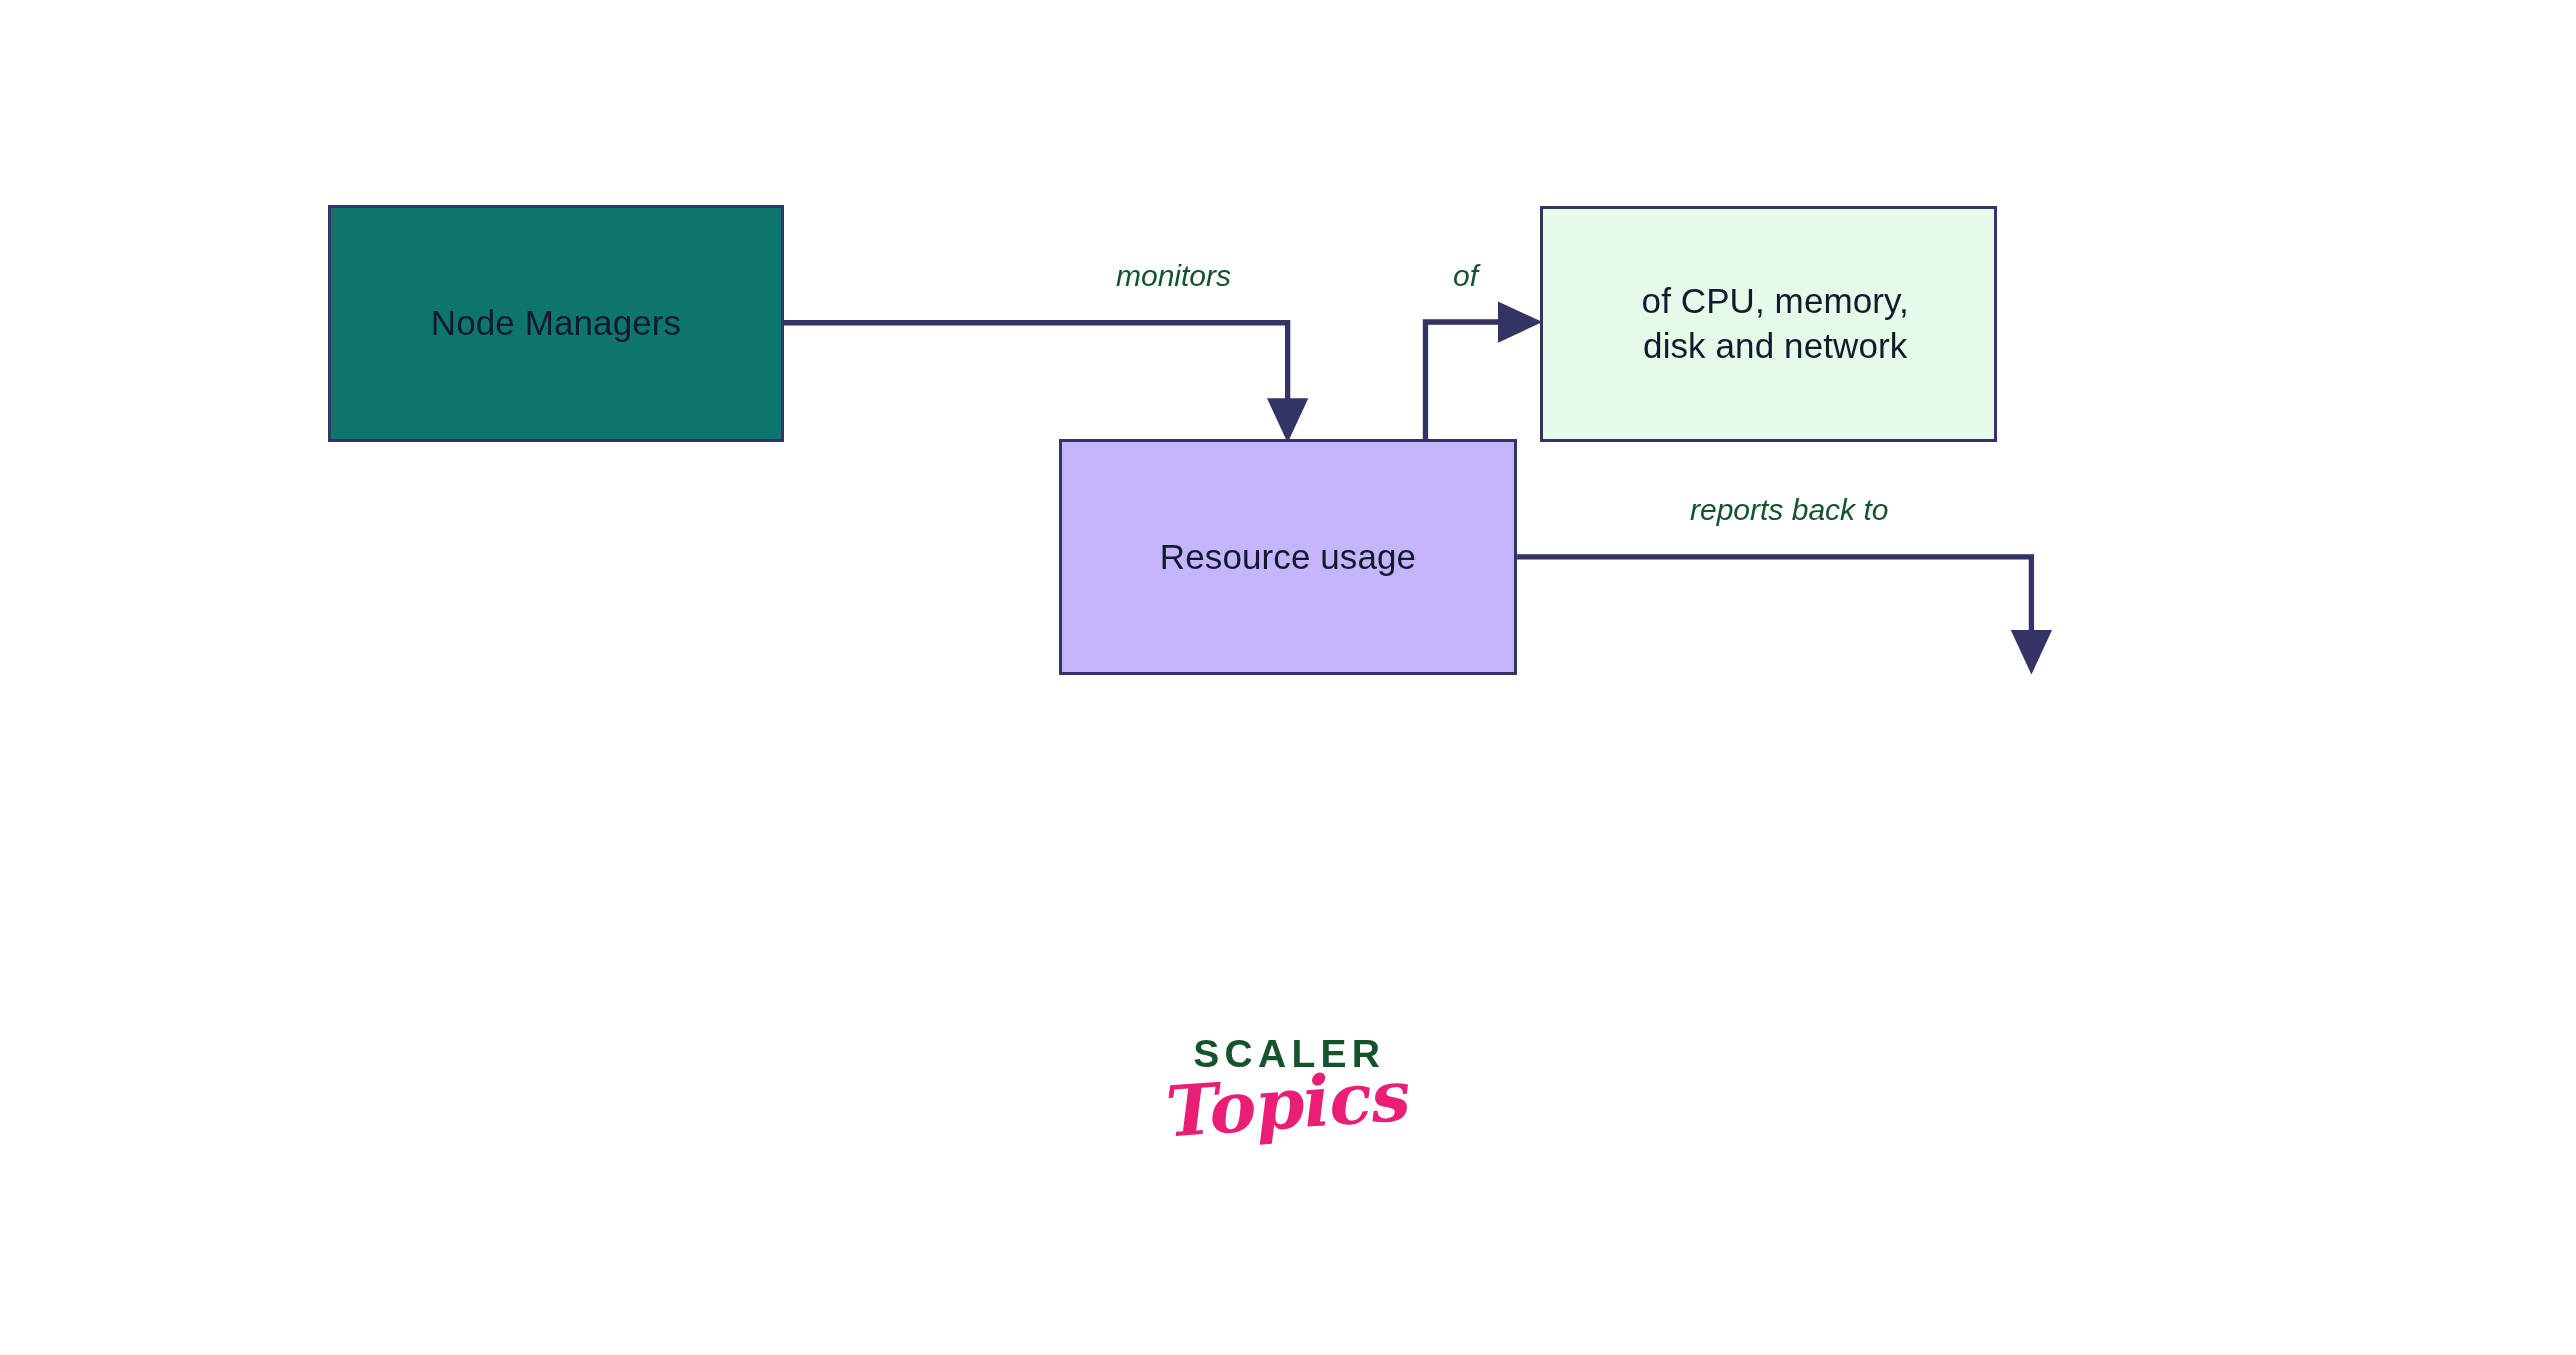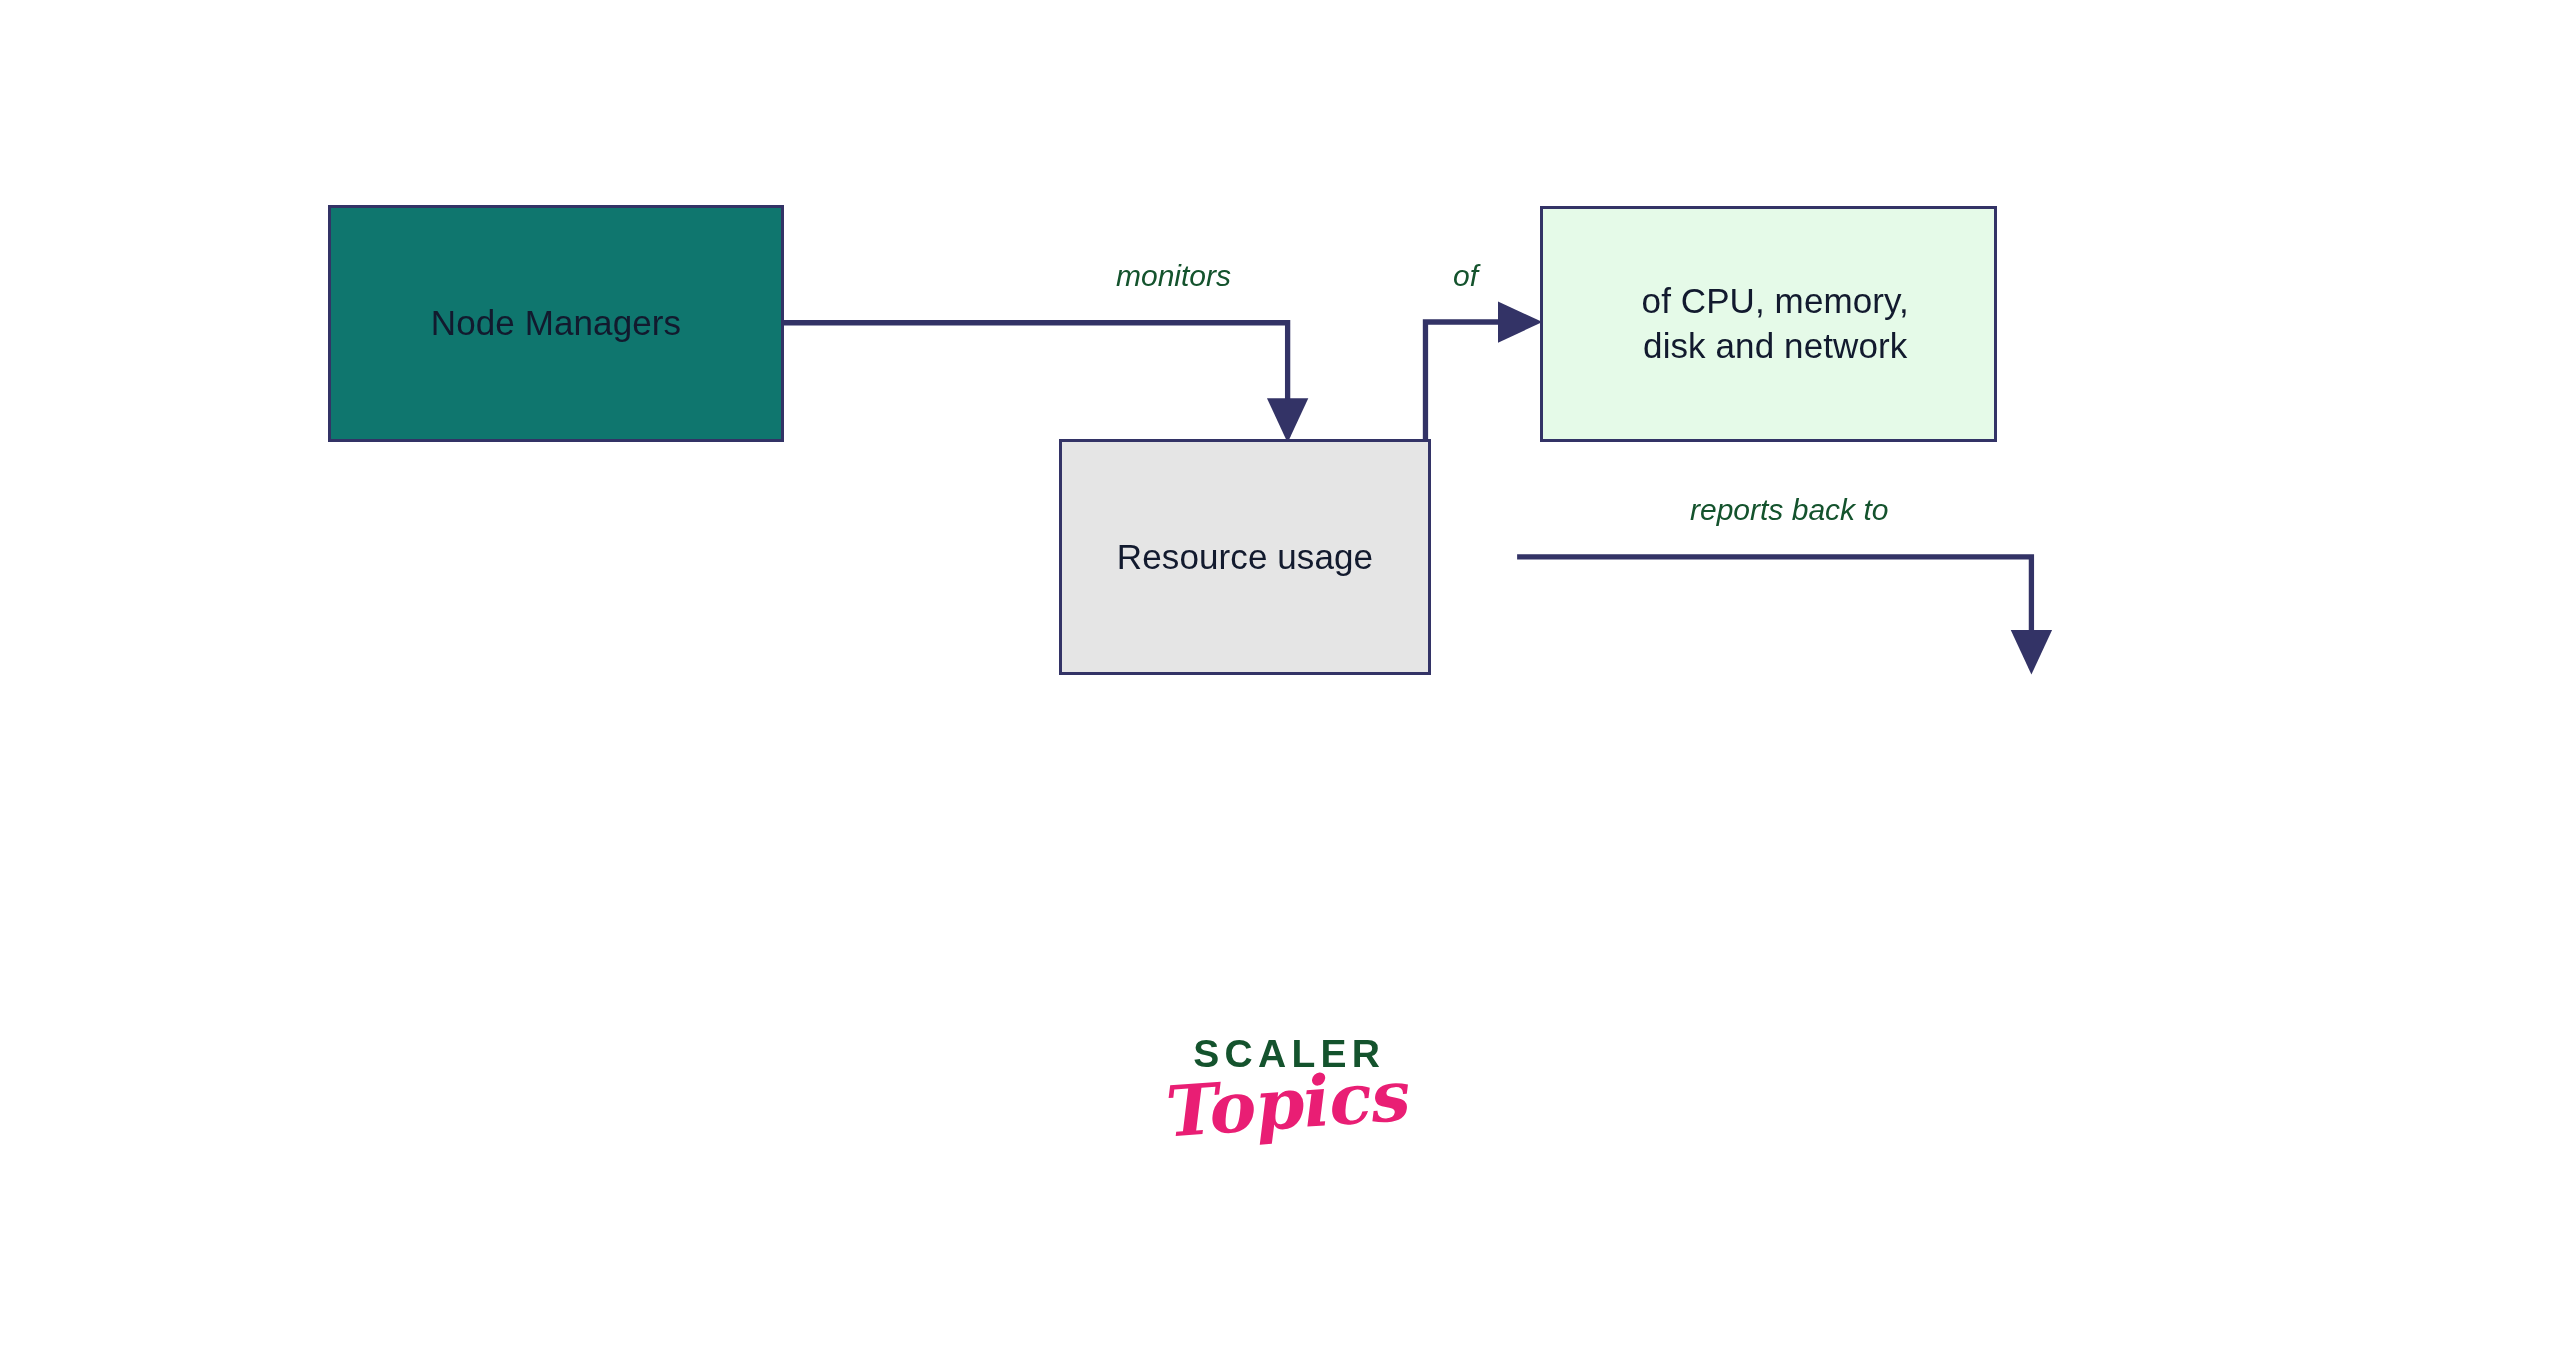--- a/index.html
+++ b/index.html
@@ -47,22 +47,22 @@
     background: #0f766e;
   }
   #node-resource-detail {
     left: 1540px; top: 206px;
     width: 457px; height: 236px;
     background: #e5fae8;
     padding-left: 24px;
   }
   #node-resource-usage {
     left: 1059px; top: 439px;
-    width: 372px; height: 236px;
-    background: #e5e5e5;
+    width: 458px; height: 236px;
+    background: #c4b5fd;
   }
   #node-resource-manager {
     left: 1791px; top: 673px;
     width: 457px; height: 235px;
     background: #fce0e6;
   }
 
   .node-label { display: block; white-space: pre-line; }
 
   

